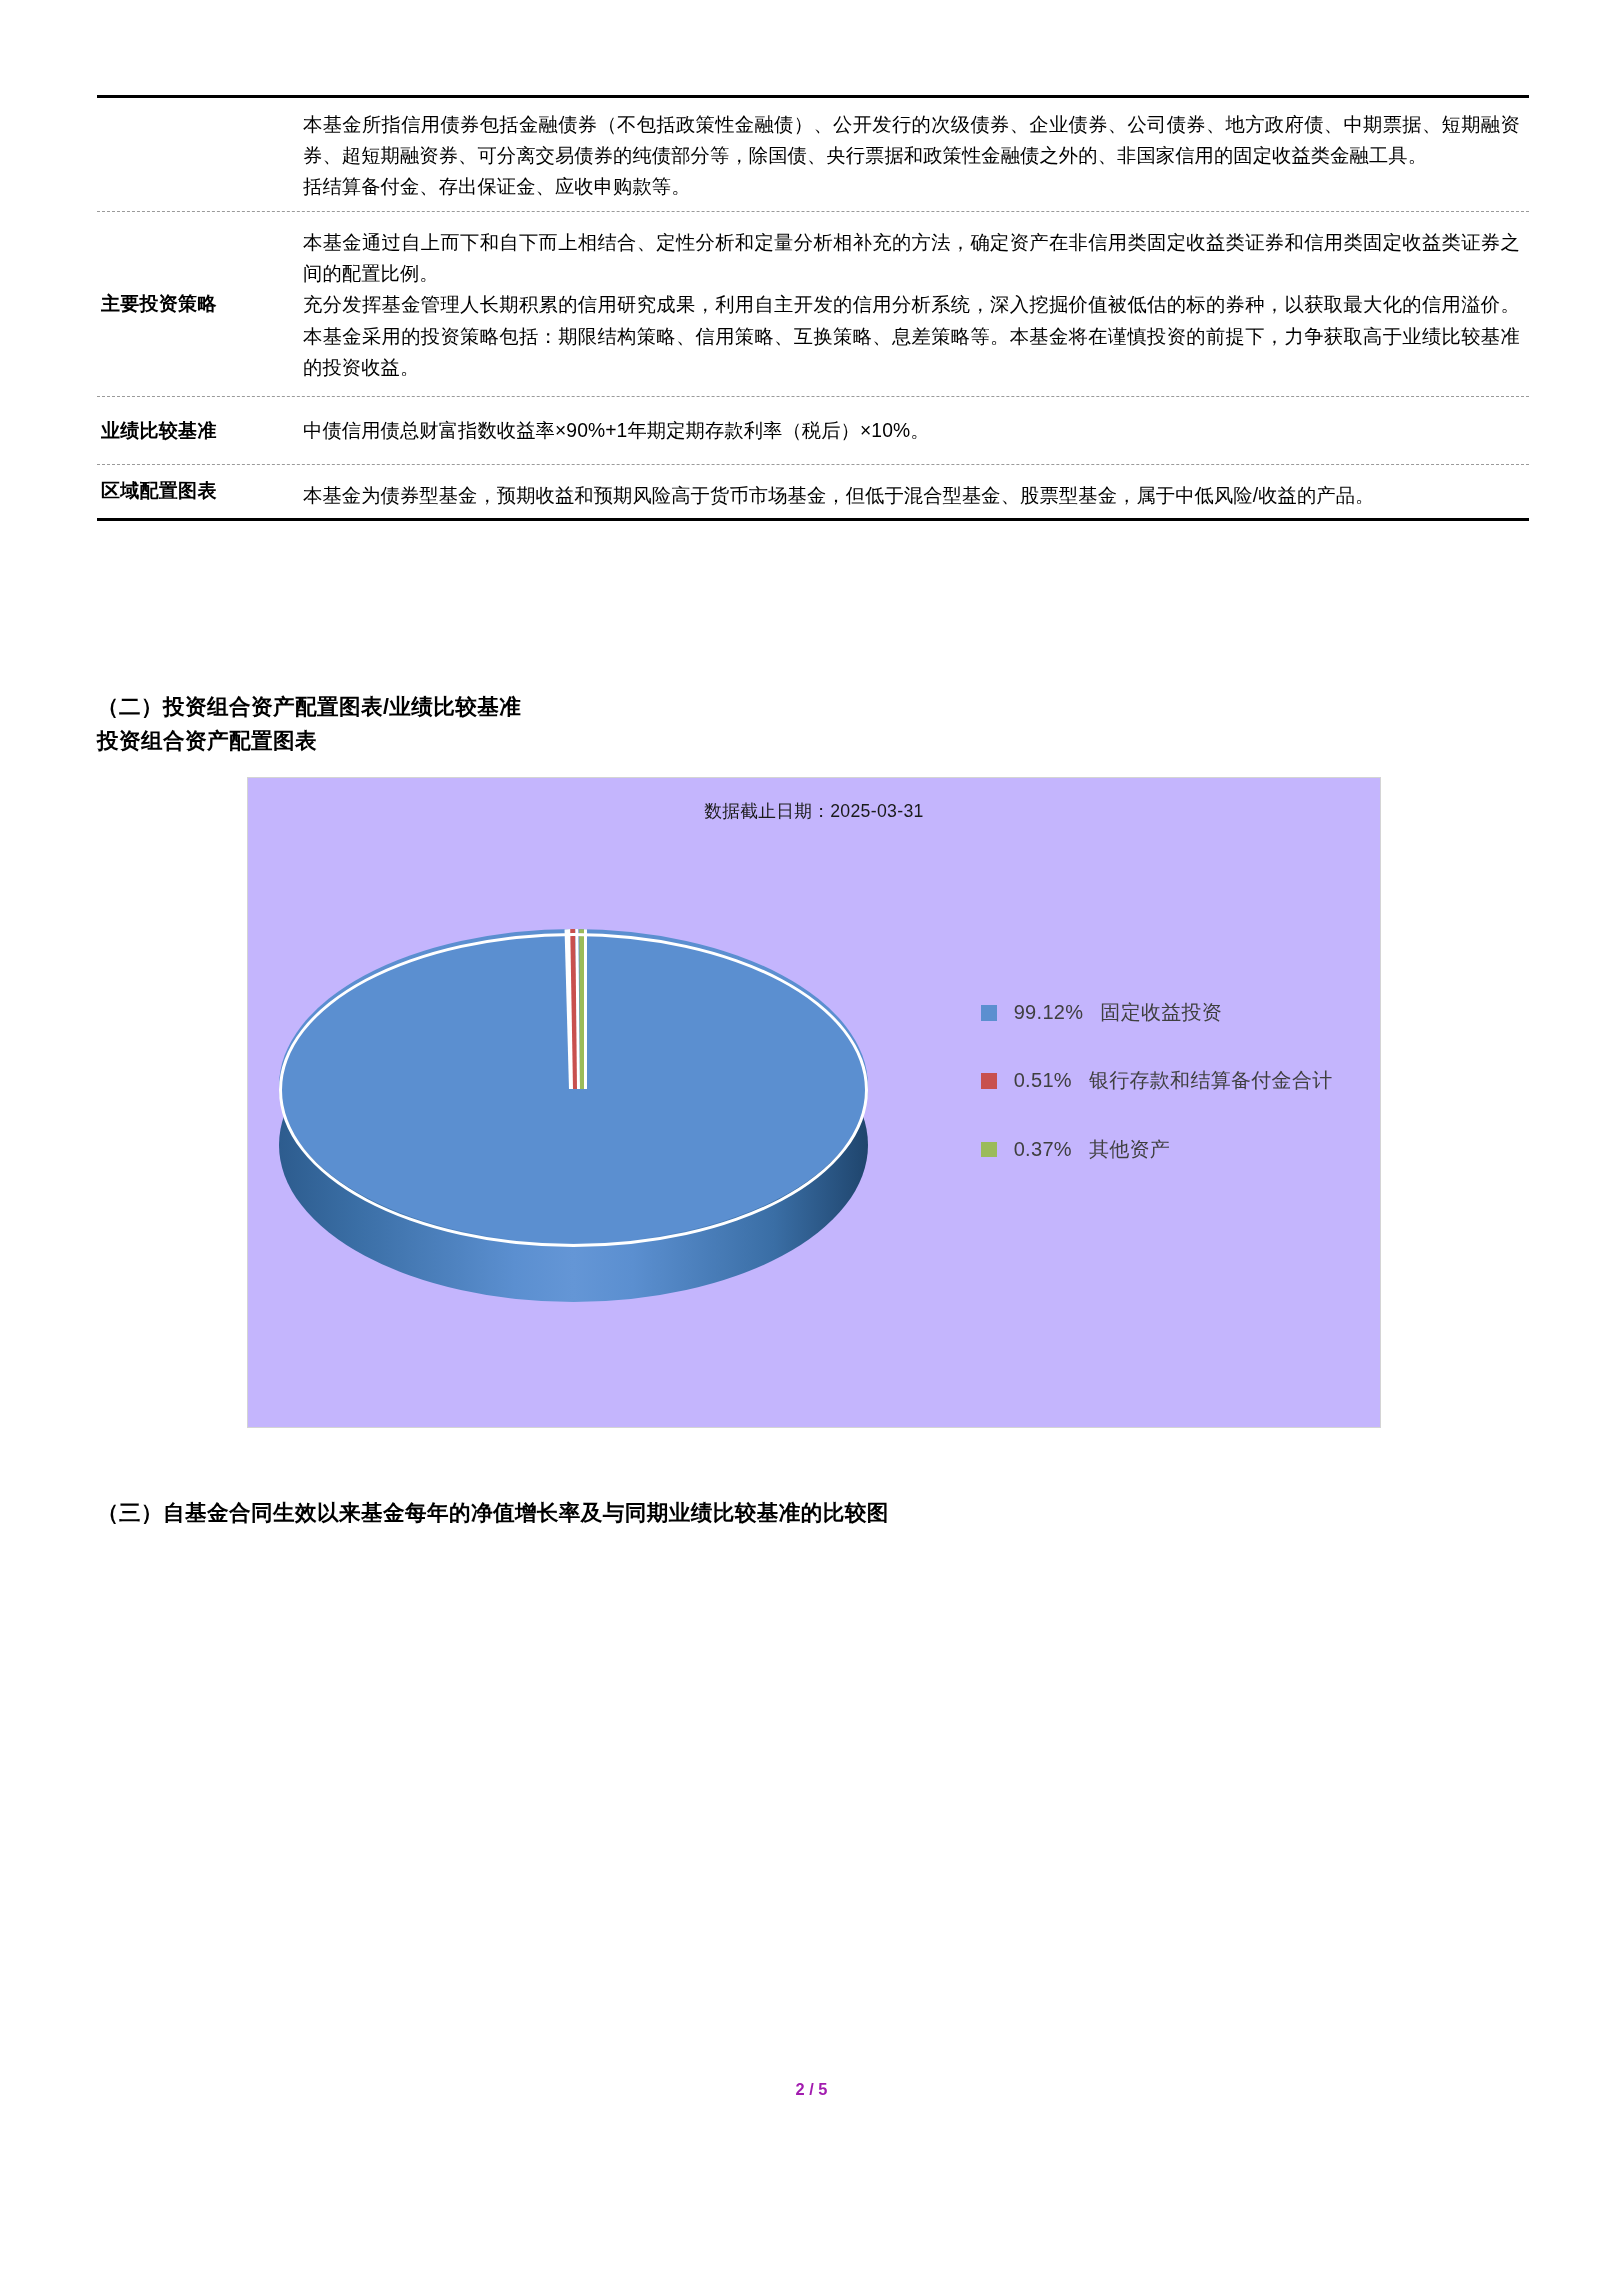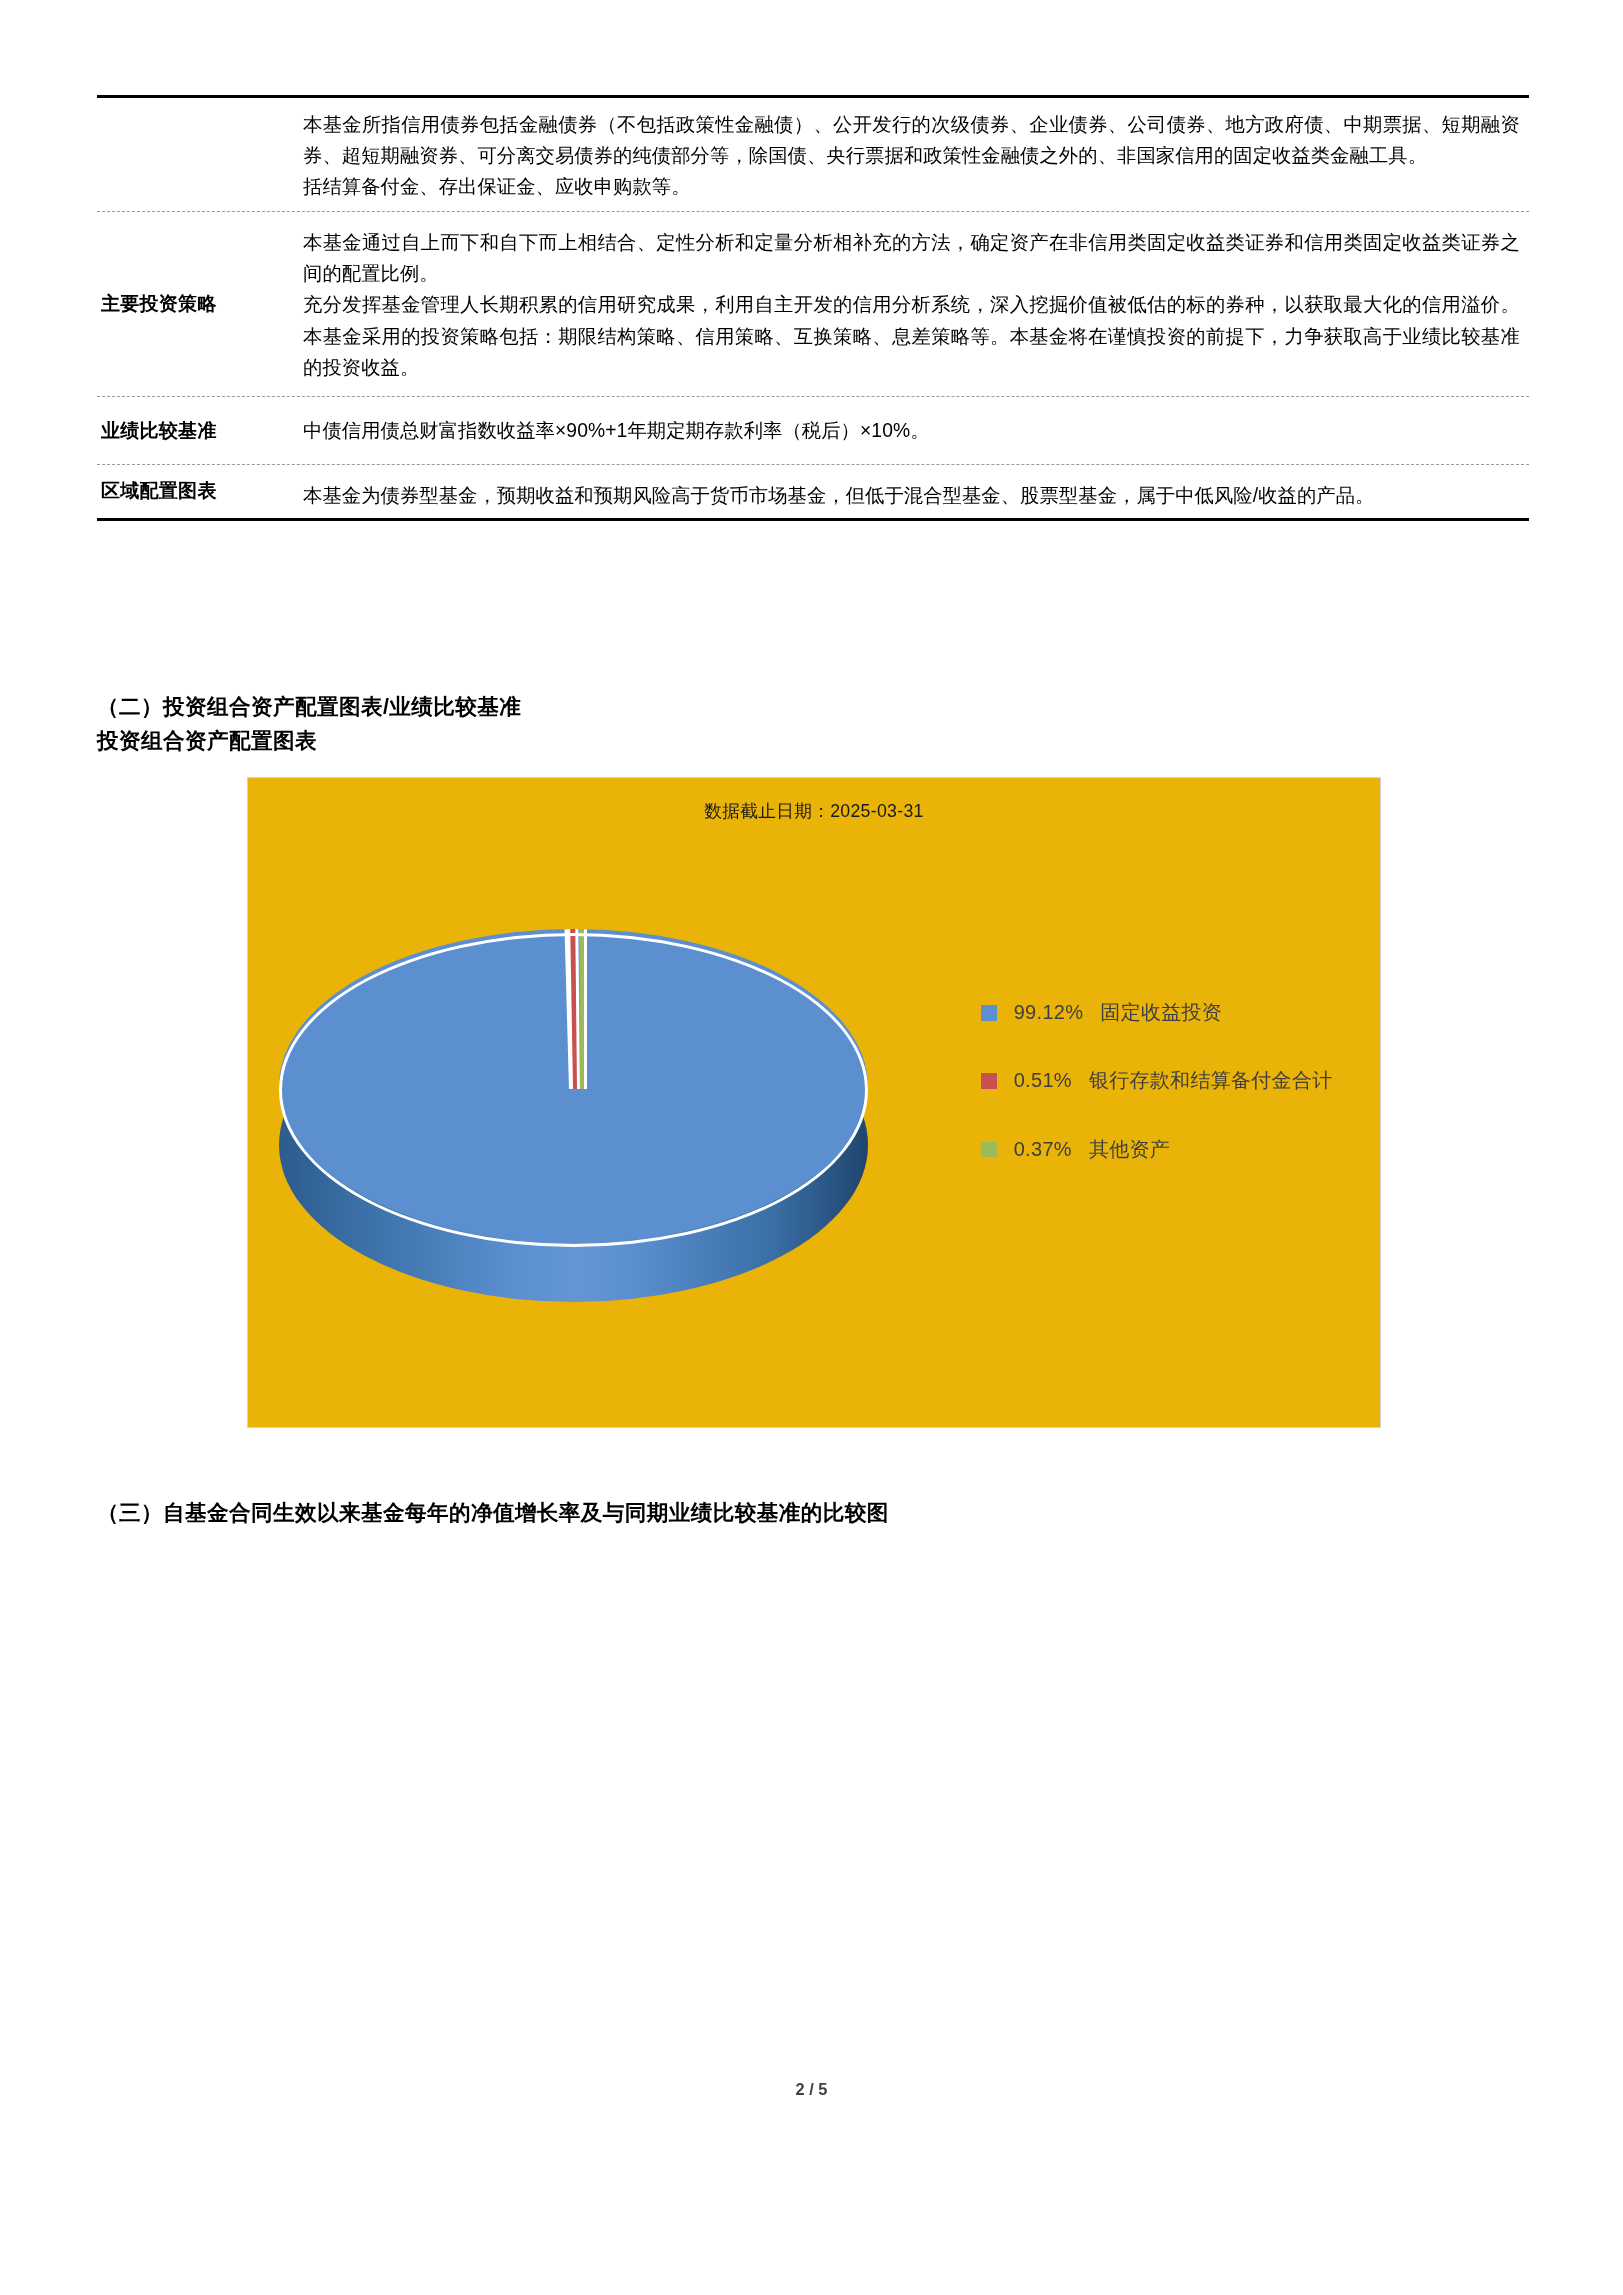--- a/index.html
+++ b/index.html
@@ -81,21 +81,21 @@
   #h-section3 { left: 97px; top: 1498px; }
 
   
   .chart-box {
     position: absolute;
     left: 247px;
     top: 777px;
     width: 1134px;
     height: 651px;
     border: 1.3px solid #d4d4d4;
-    background: #eab308;
+    background: #c4b5fd;
     box-sizing: border-box;
   }
   .chart-title {
     position: absolute;
     left: 0;
     right: 0;
     top: 21px;
     text-align: center;
     font-size: 17.7px;
     color: #1a1a1a;
@@ -238,21 +238,21 @@
 
   
   .footer {
     position: absolute;
     left: 0;
     right: 0;
     top: 2080px;
     text-align: center;
     font-size: 16.4px;
     font-weight: bold;
-    color: #404040;
+    color: #a21caf;
   }
 </style>
 </head>
 <body>
 
 <div class="page">
 
   <div class="fund-table">
 
     <div class="t-row row-a">

